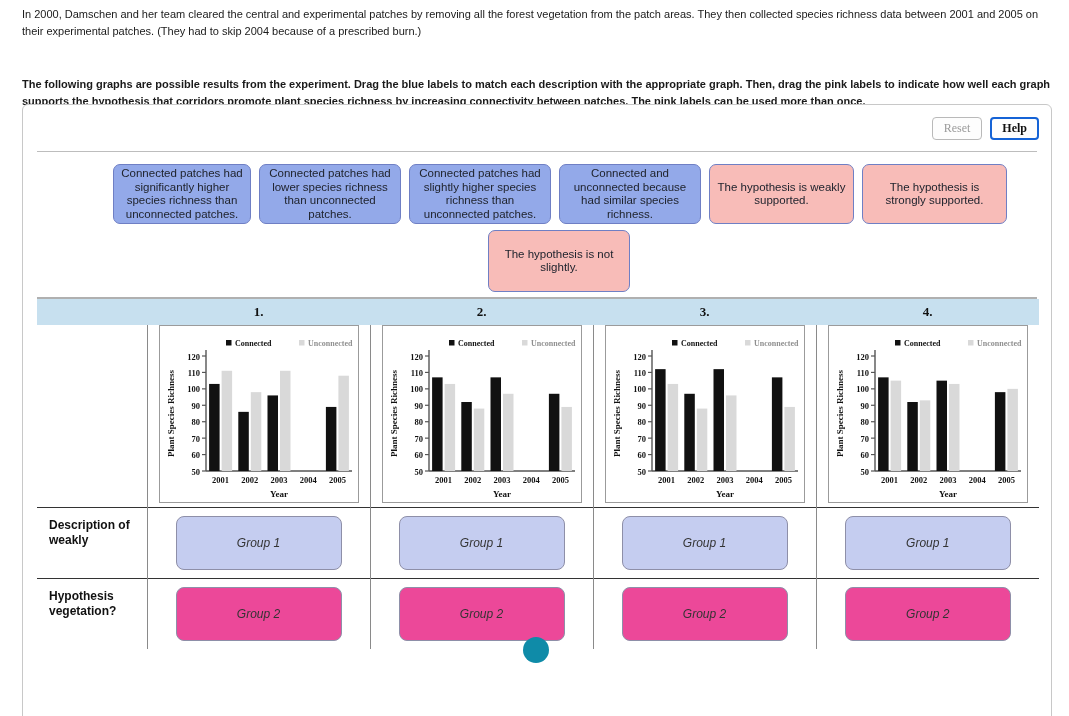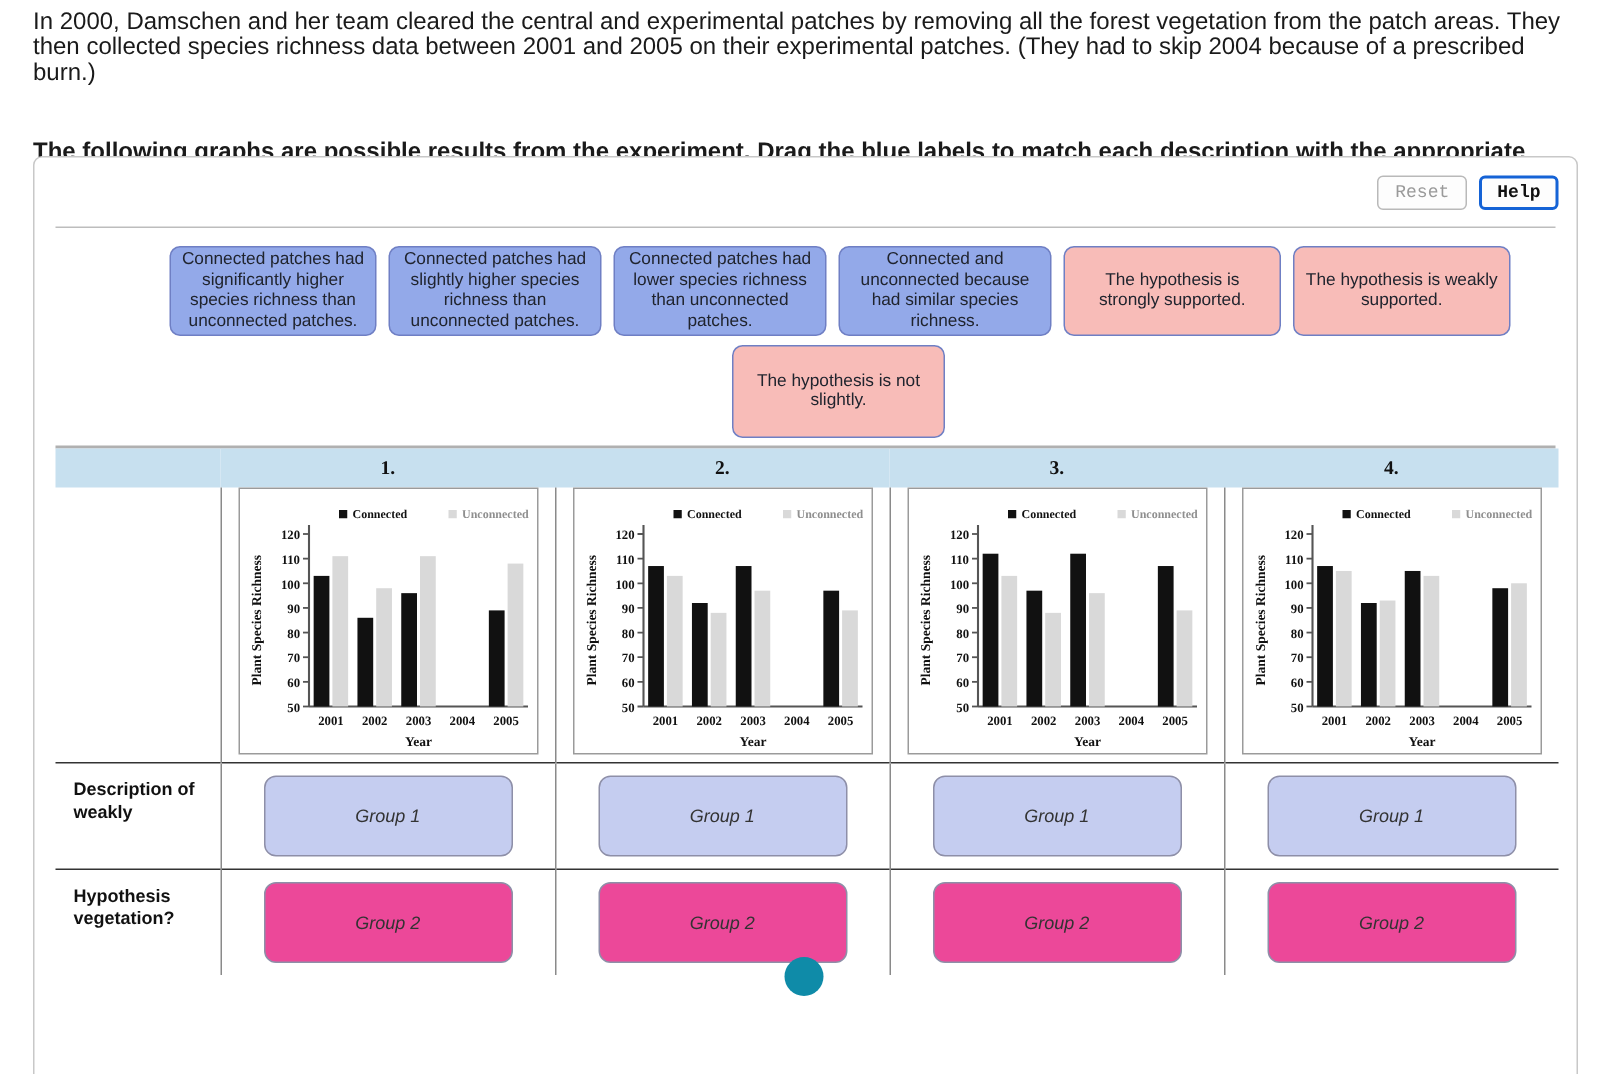--- a/index.html
+++ b/index.html
@@ -7,21 +7,21 @@
     margin: 0; padding: 0;
     width: 1069px; height: 716px;
     background: #ffffff;
     font-family: "Liberation Sans", sans-serif;
     overflow: hidden;
   }
 
   
   .intro-wrap { padding: 6px 18px 0 22px; }
   .intro-p {
-    font-size: 16px;
+    font-size: 11px;
     line-height: 17px;
     color: #1a1a1a;
     margin: 0 0 12px 0;
     max-width: 1040px;
   }
   .intro-p.bold { font-weight: bold; margin-bottom: 0; margin-top: 36px; }
 
   
   .activity {
     position: absolute;
@@ -33,21 +33,21 @@
   }
 
   
   .toolbar {
     height: 46px;
     display: flex; align-items: center; justify-content: flex-end;
     padding-right: 12px;
     gap: 8px;
   }
   .btn {
-    font-family: Liberation Mono, monospace;
+    font-family: Liberation Serif, serif;
     font-size: 12px;
     padding: 3px 11px;
     border-radius: 4px;
     background: #fdfdfd;
     line-height: 15px;
   }
   .btn-reset {
     border: 1px solid #b9b9b9;
     color: #9a9a9a;
   }
@@ -178,25 +178,25 @@
 <div class="activity">
 
   <div class="toolbar">
     <button class="btn btn-reset">Reset</button>
     <button class="btn btn-help">Help</button>
   </div>
 
   <div class="bank">
     <div class="bank-row">
       <div class="chip chip-blue chip-w1">Connected patches had significantly higher species richness than unconnected patches.</div>
+      <div class="chip chip-blue chip-w2">Connected patches had lower species richness than unconnected patches.</div>
       <div class="chip chip-blue chip-w2">Connected patches had slightly higher species richness than unconnected patches.</div>
-      <div class="chip chip-blue chip-w2">Connected patches had lower species richness than unconnected patches.</div>
       <div class="chip chip-blue chip-w2">Connected and unconnected because had similar species richness.</div>
+      <div class="chip chip-pink chip-w3">The hypothesis is weakly supported.</div>
       <div class="chip chip-pink chip-w3">The hypothesis is strongly supported.</div>
-      <div class="chip chip-pink chip-w3">The hypothesis is weakly supported.</div>
     </div>
     <div class="chip chip-pink chip-row2">The hypothesis is not slightly.</div>
   </div>
 
   <div class="matrix">
     <table class="mx-table">
       <colgroup>
         <col class="col-label">
           <col class="col-item">
           <col class="col-item">

